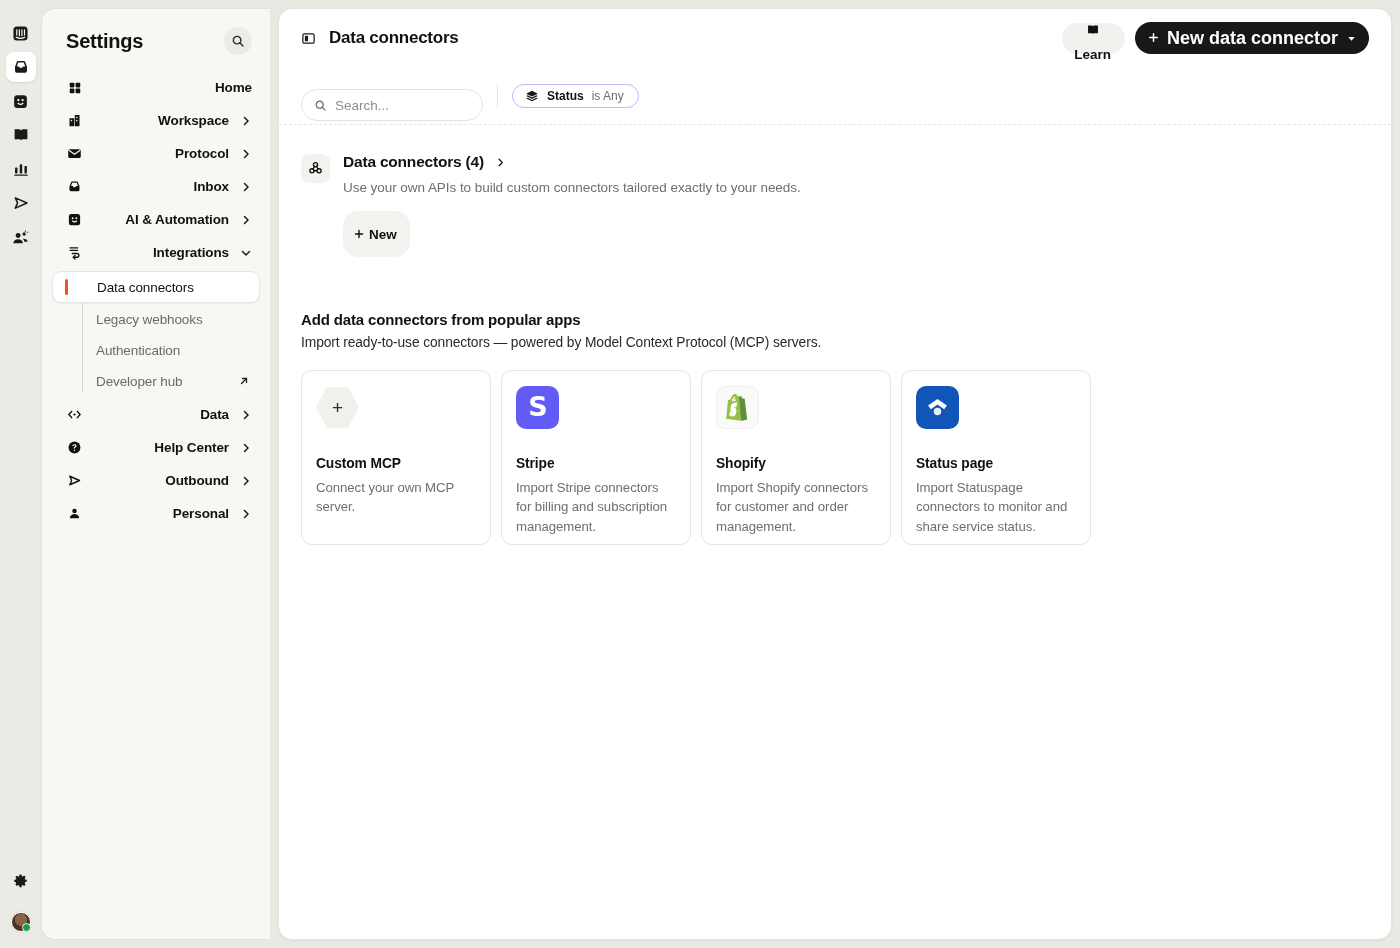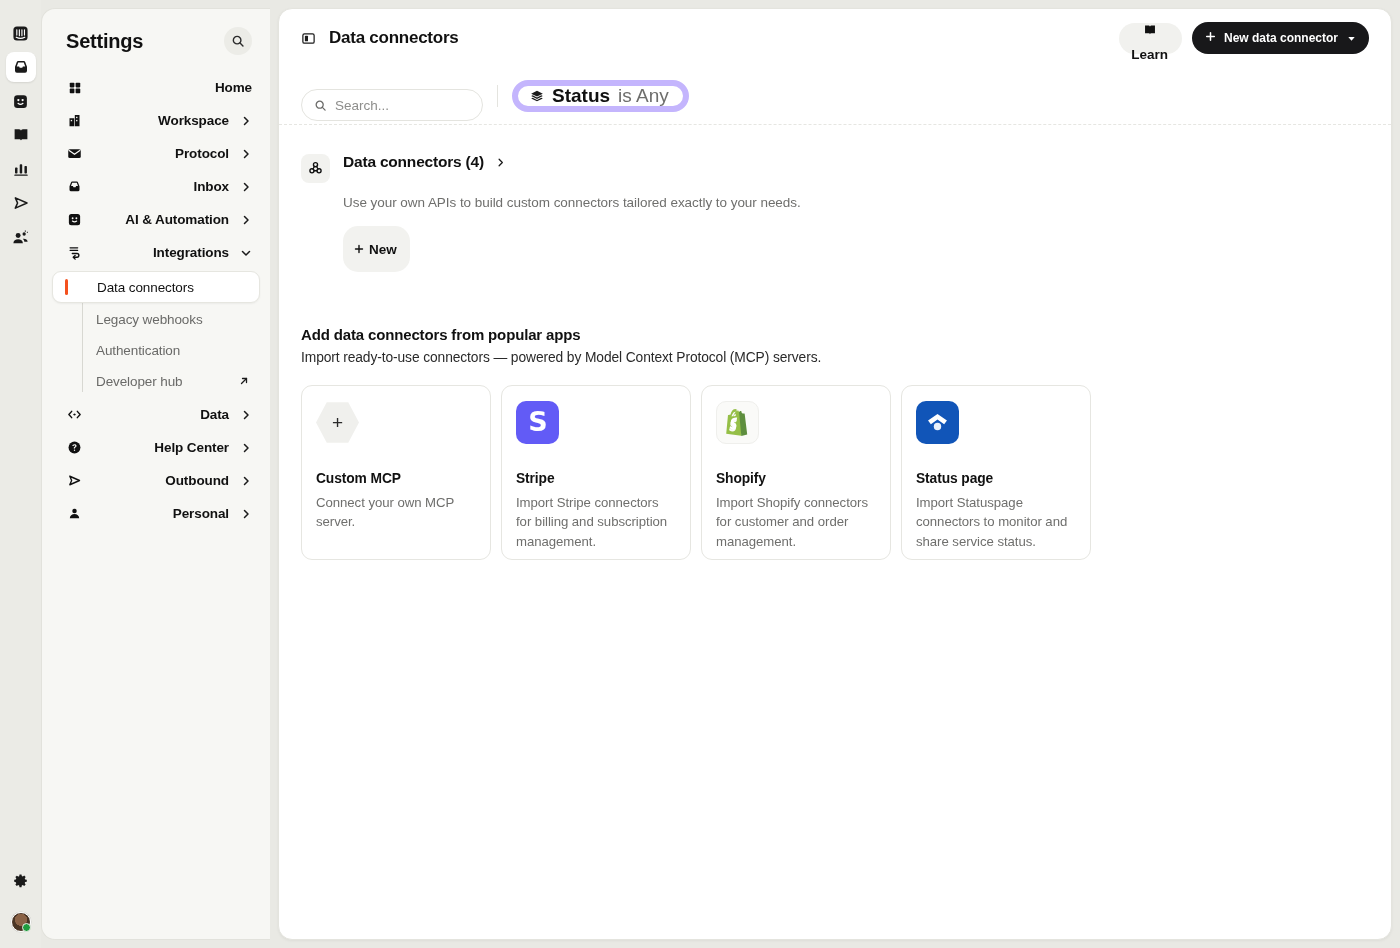--- a/index.html
+++ b/index.html
@@ -143,21 +143,21 @@
   .btn-learn {
     height: 31px; padding: 0 14px 0 12px;
     background: #f1f1ee; border-radius: 16px;
     display: flex; align-items: center; gap: 7px;
     font-size: 13.5px; font-weight: 700; color: #111; flex-direction: column;
   }
   .btn-new {
     height: 32px; padding: 0 12px;
     background: #18181a; border-radius: 17px;
     display: flex; align-items: center; gap: 7px;
-    font-size: 12px; font-weight: 700; color: #fff;
+    font-size: 18px; font-weight: 700; color: #fff;
   }
 
   .filterbar {
     height: 58px; flex: 0 0 58px;
     display: flex; align-items: center; gap: 14px;
     padding: 0 22px;
     border-bottom: 1px dashed #e6e6e2;
   }
   .search-box {
     width: 182px; height: 32px;
@@ -167,39 +167,39 @@
     background: #fff;
     margin-top: 19px;
   }
   .search-box input {
     border: none; outline: none; background: transparent;
     font-family: inherit; font-size: 13.5px; color: #111; width: 100%;
   }
   .search-box input::placeholder { color: #8e8e8c; }
   .vsep { width: 1px; height: 22px; background: #e4e4df; }
   .chip-status {
-    height: 32px; padding: 0 14px 0 12px;
-    border: 6px solid #c4b5fd; border-radius: 17px;
+    height: 24px; padding: 0 14px 0 12px;
+    border: 1px solid #c4b5fd; border-radius: 17px;
     display: flex; align-items: center; gap: 8px;
-    font-size: 19px; color: #6e6e6c;
+    font-size: 12px; color: #6e6e6c;
   }
   .chip-status b { color: #111; font-weight: 700; }
 
   .content { padding: 28px 6px 0 22px; overflow: hidden; }
 
   .dc-row { display: flex; gap: 13px; align-items: flex-start; }
   .dc-badge {
     width: 29px; height: 29px; flex: 0 0 29px;
     background: #f2f2ef; border-radius: 8px;
     display: flex; align-items: center; justify-content: center;
     color: #111; margin-top: 1px;
   }
   .dc-title-line { display: flex; align-items: center; gap: 11px; }
   .dc-title { font-size: 15.5px; font-weight: 700; color: #111; letter-spacing: -.2px; }
-  .dc-desc { font-size: 13.5px; color: #6f6f6d; margin-top: 24px; letter-spacing: -.05px; }
+  .dc-desc { font-size: 13.5px; color: #6f6f6d; margin-top: 9px; letter-spacing: -.05px; }
   .btn-newsmall {
     margin-top: 16px;
     height: 46px; padding: 0 13px 0 10px;
     background: #f2f2ef; border-radius: 15px;
     display: inline-flex; align-items: center; gap: 4px;
     font-size: 13.5px; font-weight: 700; color: #111;
   }
 
   .apps-section { margin-top: 54px; }
   .apps-title { font-size: 15px; font-weight: 700; color: #111; letter-spacing: -.15px; }

